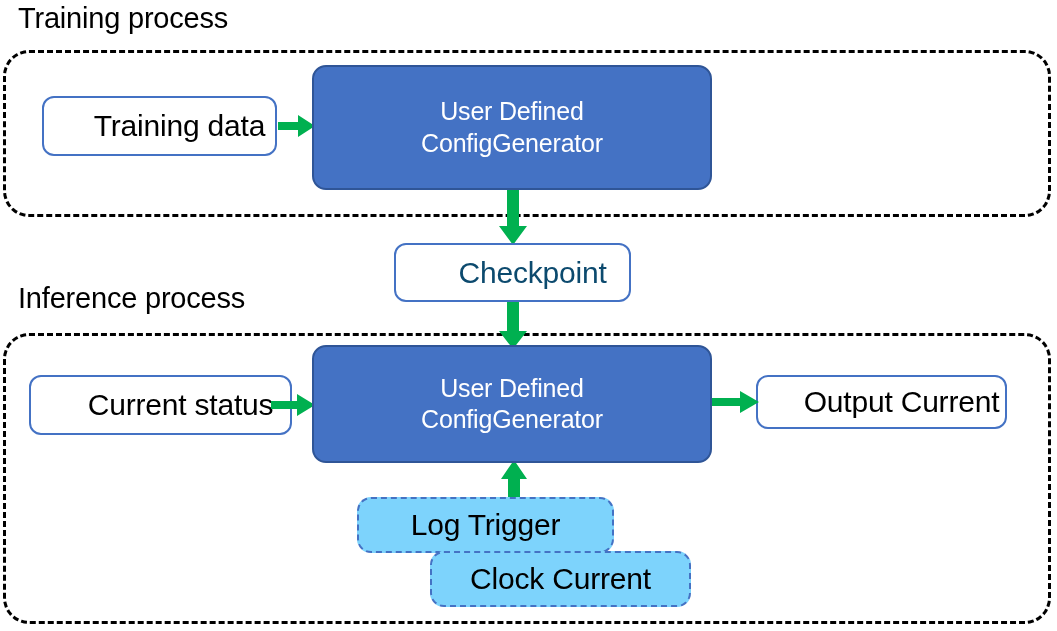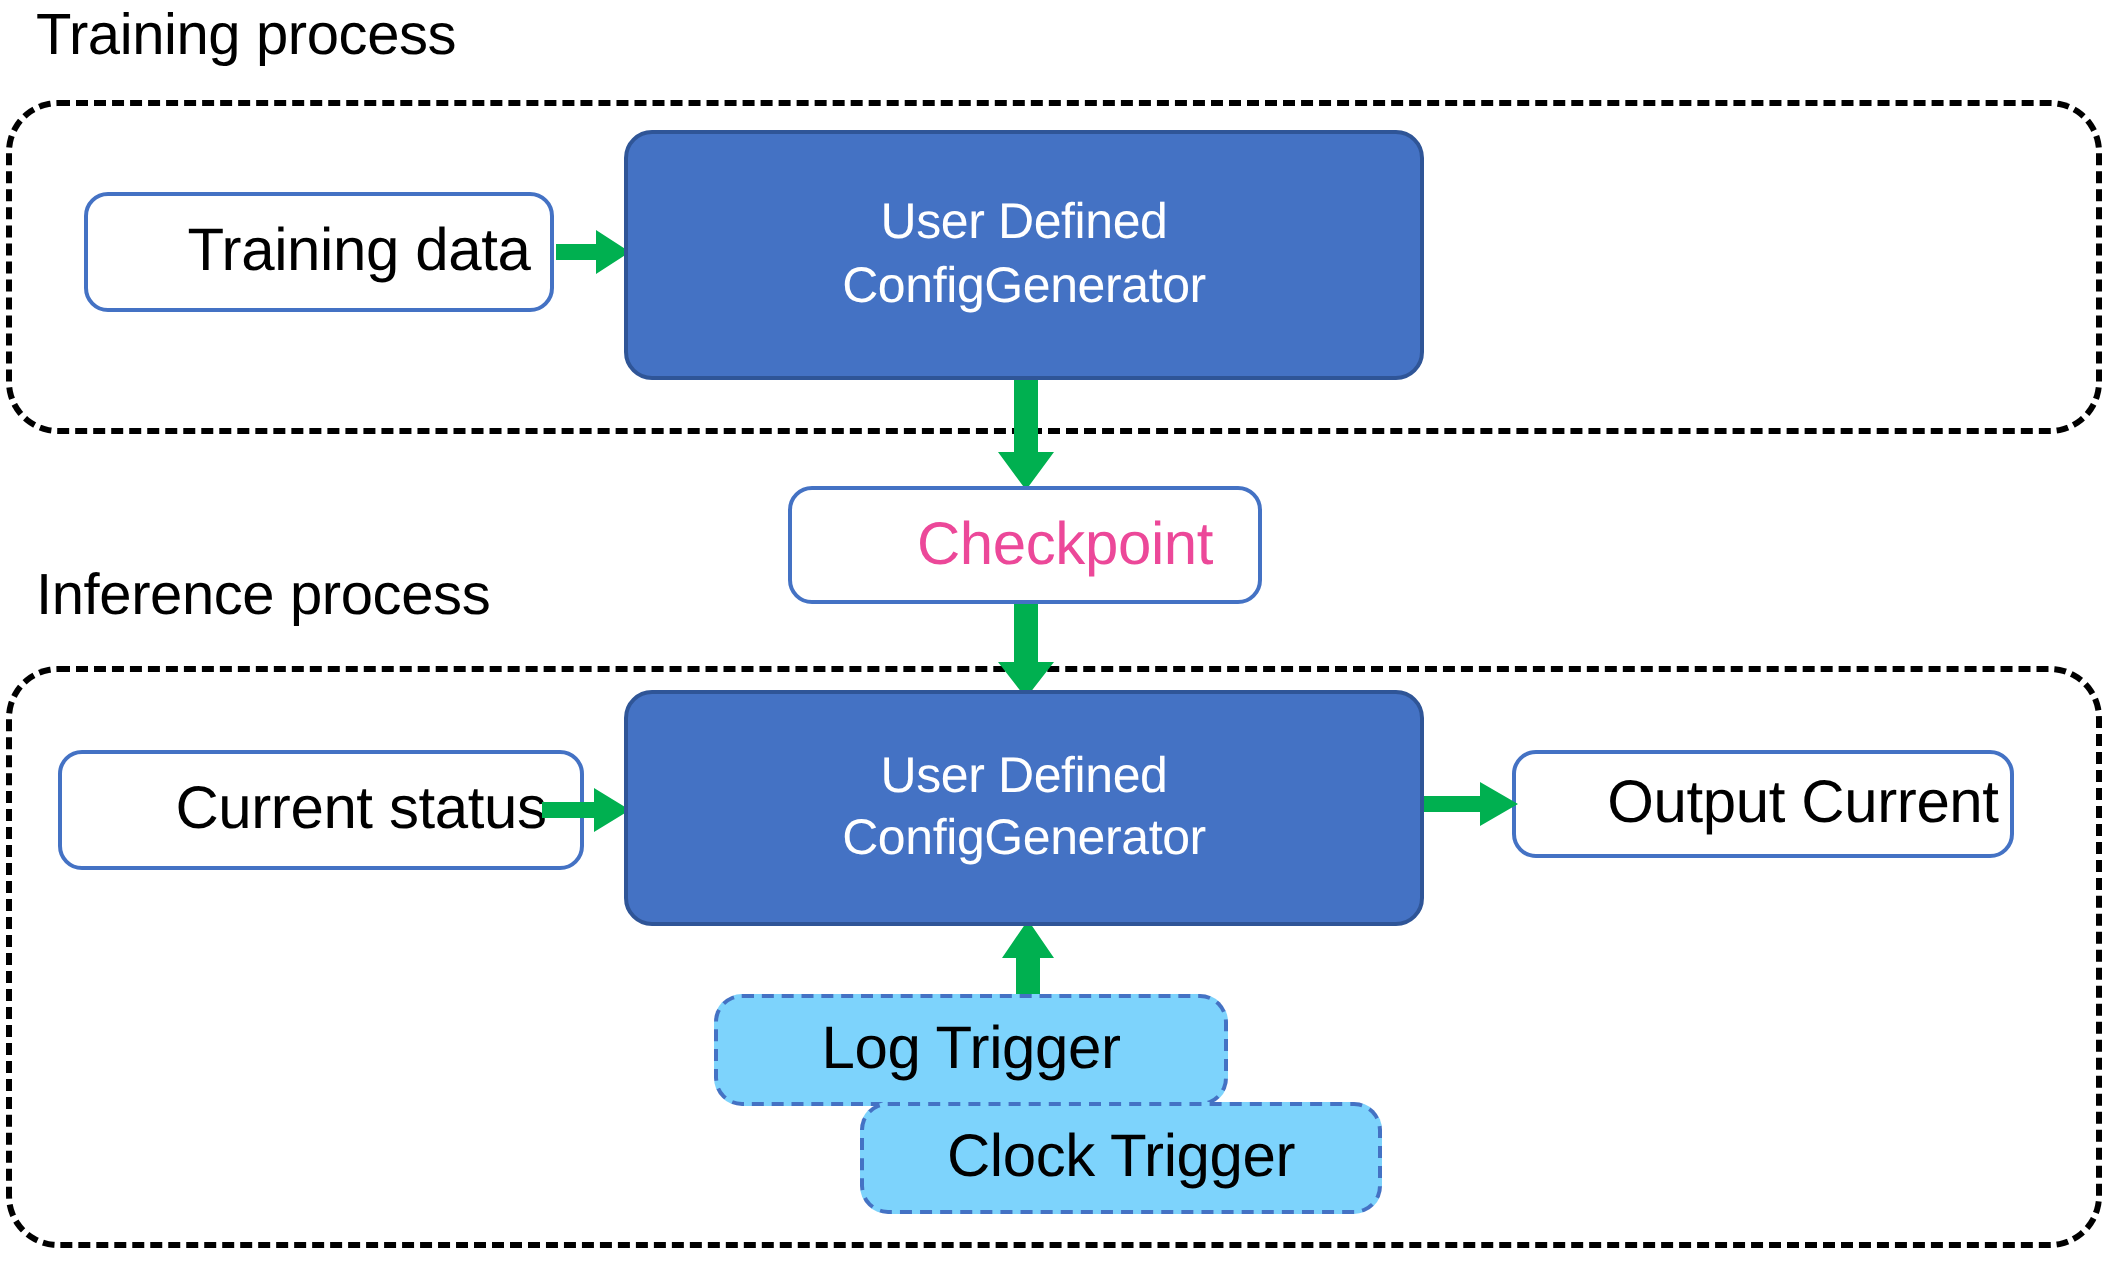--- a/index.html
+++ b/index.html
@@ -147,21 +147,21 @@
       <path d="M0 11 H20 V4 L37 15 L20 26 V19 H0 Z" fill="#00B050"></path>
     </svg>
   </div>
 
   <div class="arrow" id="arrow-gen-to-checkpoint">
     <svg width="30" height="58" viewBox="0 0 30 58">
       <path d="M9 0 H21 V38 H29 L15 57 L1 38 H9 Z" fill="#00B050"></path>
     </svg>
   </div>
 
-  <div class="node node-white" id="node-checkpoint" style="border-color: rgb(68, 114, 196); color: #ec4899;">
+  <div class="node node-white" id="node-checkpoint" style="border-color: rgb(68, 114, 196); color: #0c4a6e;">
     <span>Checkpoint</span>
   </div>
 
   <div class="arrow" id="arrow-checkpoint-to-infer">
     <svg width="30" height="50" viewBox="0 0 30 50">
       <path d="M9 0 H21 V31 H29 L15 49 L1 31 H9 Z" fill="#00B050"></path>
     </svg>
   </div>
 
   <div class="node node-white" id="node-current-status" style="border-color: rgb(68, 114, 196); color: rgb(0, 0, 0);">
@@ -195,16 +195,16 @@
     <svg width="28" height="50" viewBox="0 0 28 50">
       <path d="M14 0 L27 19 H20 V50 H8 V19 H1 Z" fill="#00B050"></path>
     </svg>
   </div>
 
   <div class="node node-dashed" id="node-log-trigger" style="border-color: rgb(68, 114, 196); color: rgb(0, 0, 0);">
     <span>Log Trigger</span>
   </div>
 
   <div class="node node-dashed" id="node-clock-trigger" style="border-color: rgb(68, 114, 196); color: rgb(0, 0, 0);">
-    <span>Clock Trigger</span>
+    <span>Clock Current</span>
   </div>
 
 </div>
 
 </body></html>

